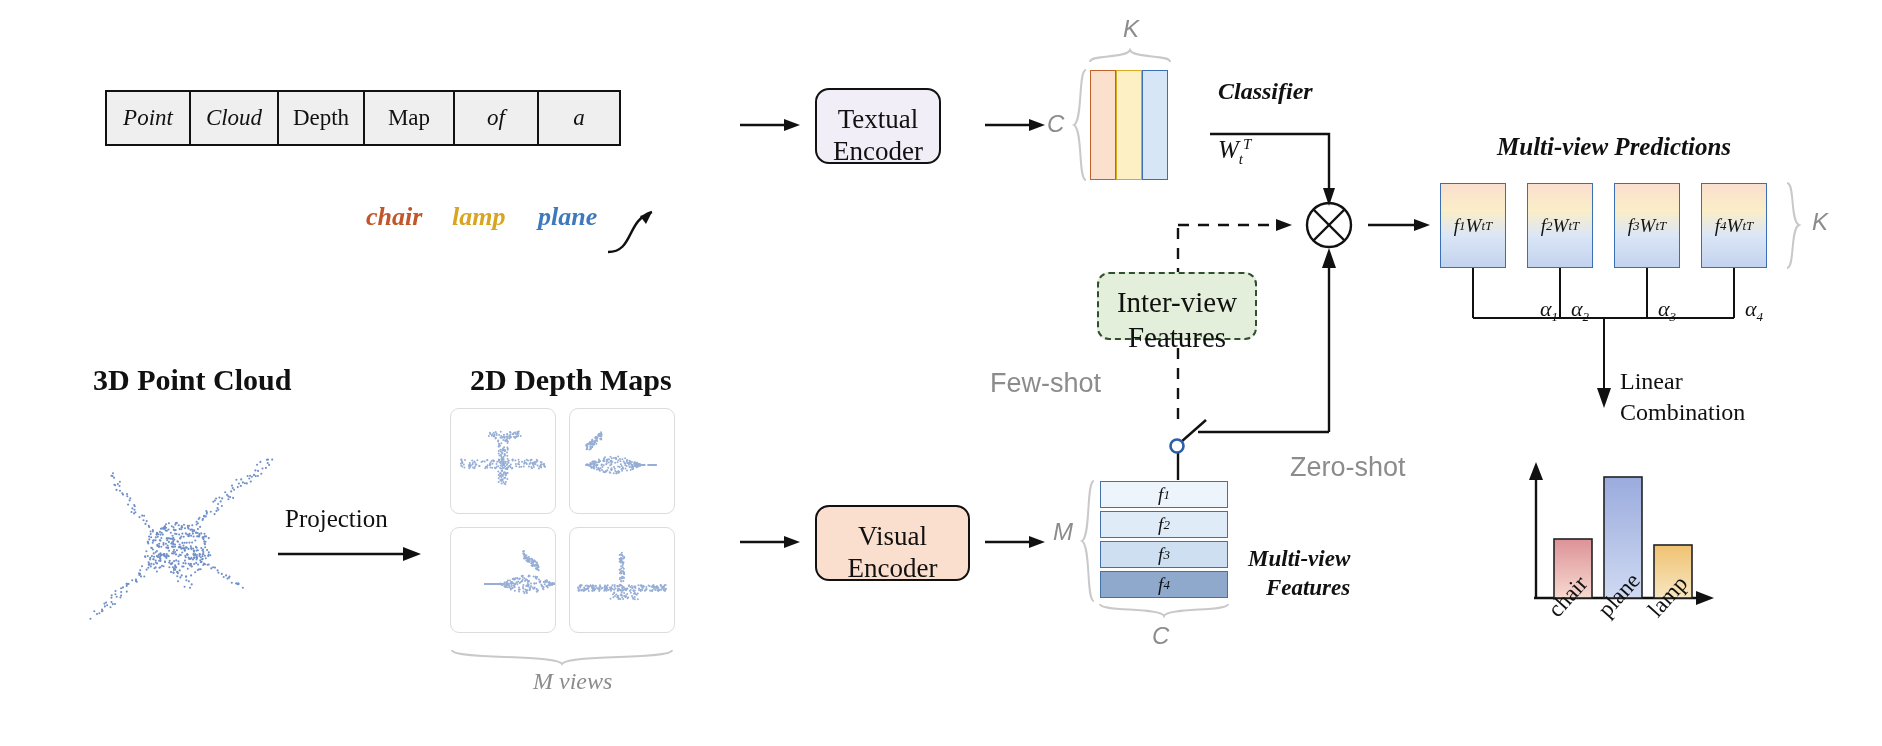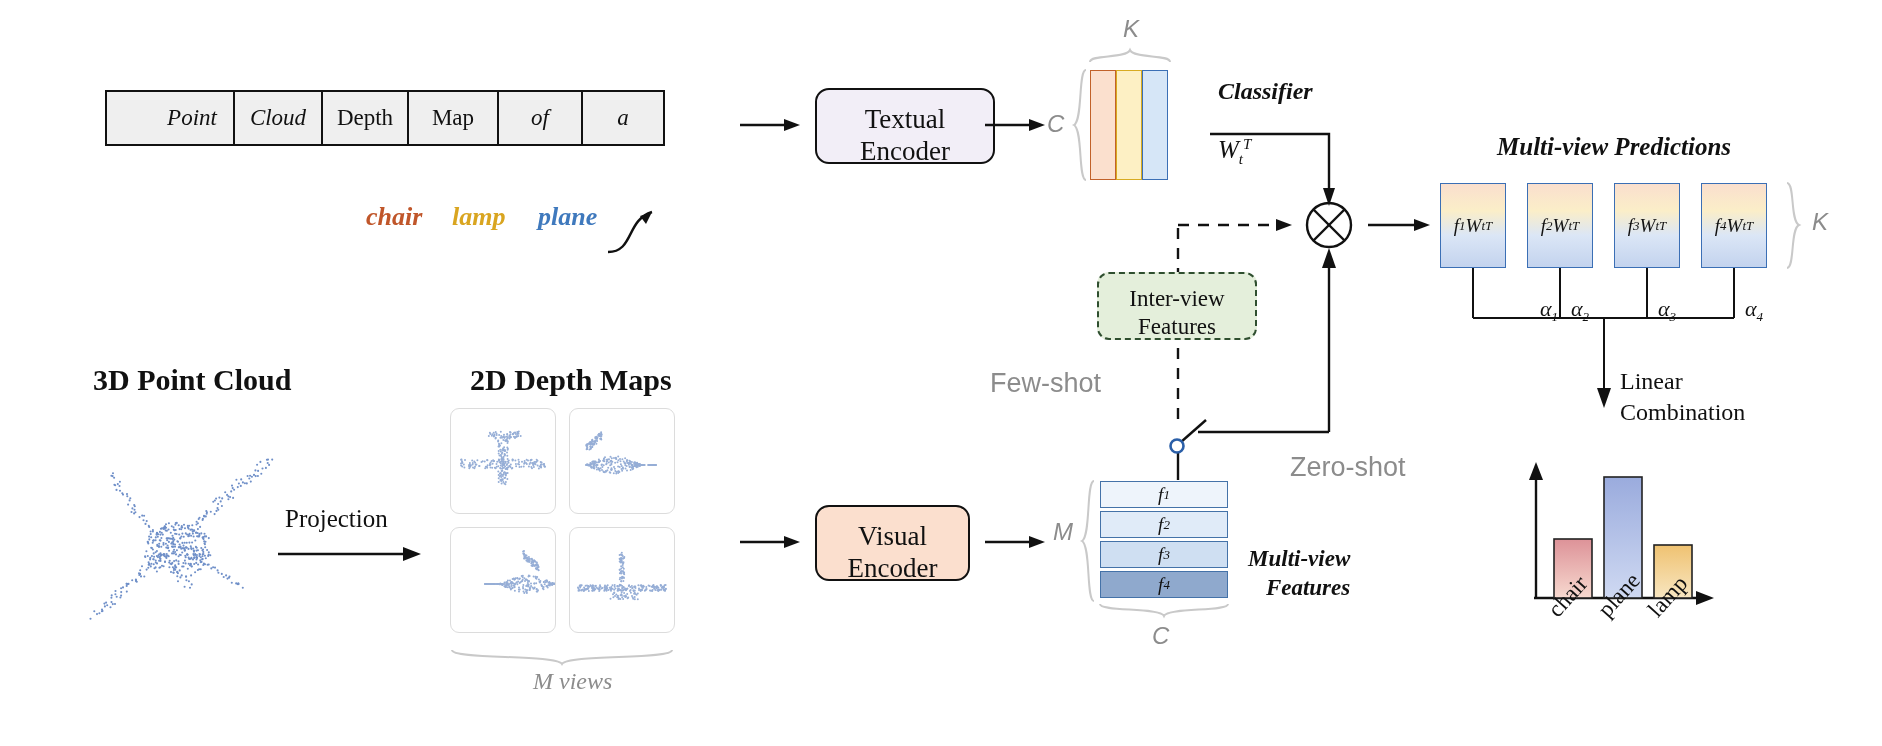--- a/index.html
+++ b/index.html
@@ -2,39 +2,39 @@
 <html><head>
 <meta charset="utf-8">
 <style>
   html,body{margin:0;padding:0;background:#fff;}
   body{width:1882px;height:746px;position:relative;overflow:hidden;
        font-family:"Liberation Serif", serif;color:#111;}
   .abs{position:absolute;}
   .ctr{display:flex;align-items:center;justify-content:center;}
 
   
-  #prompt-row{left:105px;top:90px;display:flex;border:2.5px solid #111;background:#efefef;padding-left:44px;}
+  #prompt-row{left:105px;top:90px;display:flex;border:2.5px solid #111;background:#efefef;}
   #prompt-row .tok{border-right:2.5px solid #111;height:52px;line-height:52px;
       text-align:center;font-size:23px;background:#efefef;}
   #prompt-row .tok:last-child{border-right:none;}
   .it{font-style:italic;}
 
   
   .clsword{font-style:italic;font-size:26px;font-weight:600;}
 
   
   .enc{border:2.5px solid #111;border-radius:14px;text-align:center;
        font-size:27px;line-height:1.18;padding-top:14px;box-sizing:border-box;}
-  #textual-encoder{left:815px;top:88px;width:180px;height:76px;background:#f2eef7;}
+  #textual-encoder{left:815px;top:88px;width:126px;height:76px;background:#f2eef7;}
   #visual-encoder{left:815px;top:505px;width:155px;height:76px;background:#fbdfce;}
 
   
   #inter-view-adapter{left:1097px;top:272px;width:160px;height:68px;
       border:2.5px dashed #2f4f2f;border-radius:12px;background:#e4efdb;
-      text-align:center;font-size:23px;line-height:1.2;padding-top:11px;box-sizing:border-box;}
+      text-align:center;font-size:29px;line-height:1.2;padding-top:11px;box-sizing:border-box;}
 
   
   #classifier-matrix{left:1090px;top:70px;display:flex;height:110px;}
   #classifier-matrix div{width:26px;height:110px;box-sizing:border-box;}
   .cm1{background:#fbe0ce;border:1.6px solid #c1622a;}
   .cm2{background:#fdf0c4;border:1.6px solid #d8ab20;}
   .cm3{background:#d6e6f7;border:1.6px solid #3b6fb5;}
 
   
   #feature-stack{left:1100px;top:481px;width:128px;}

